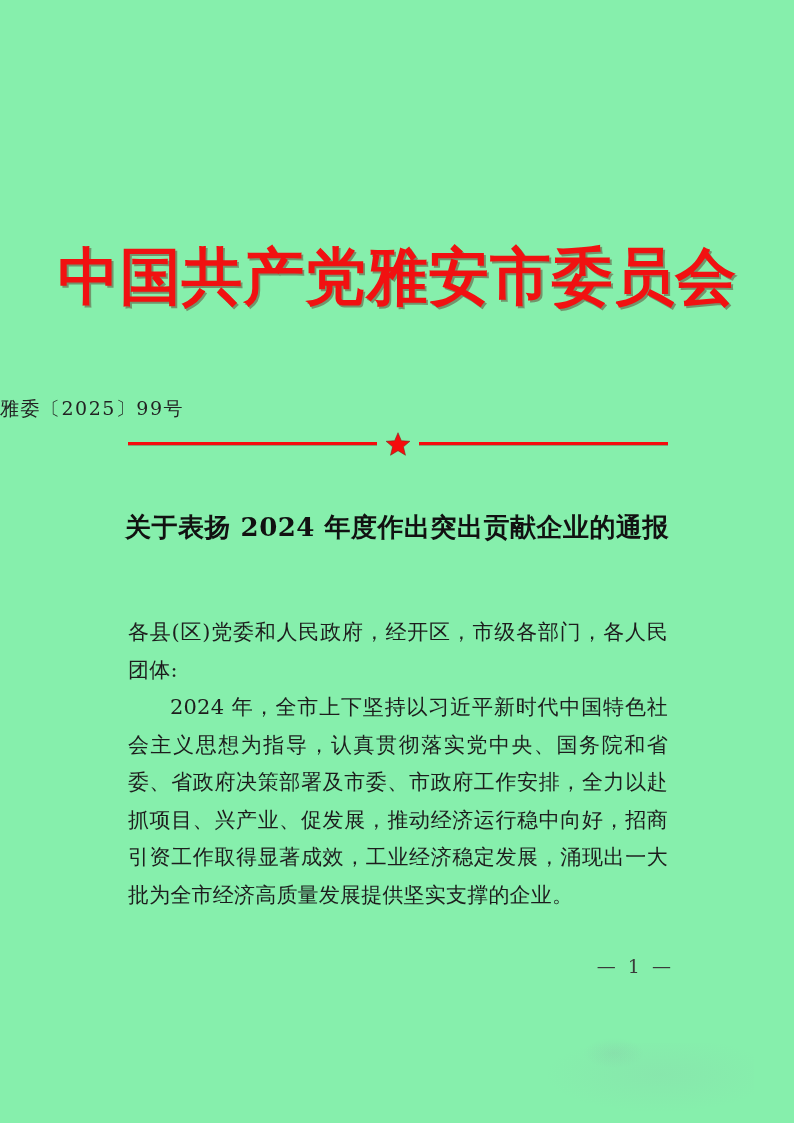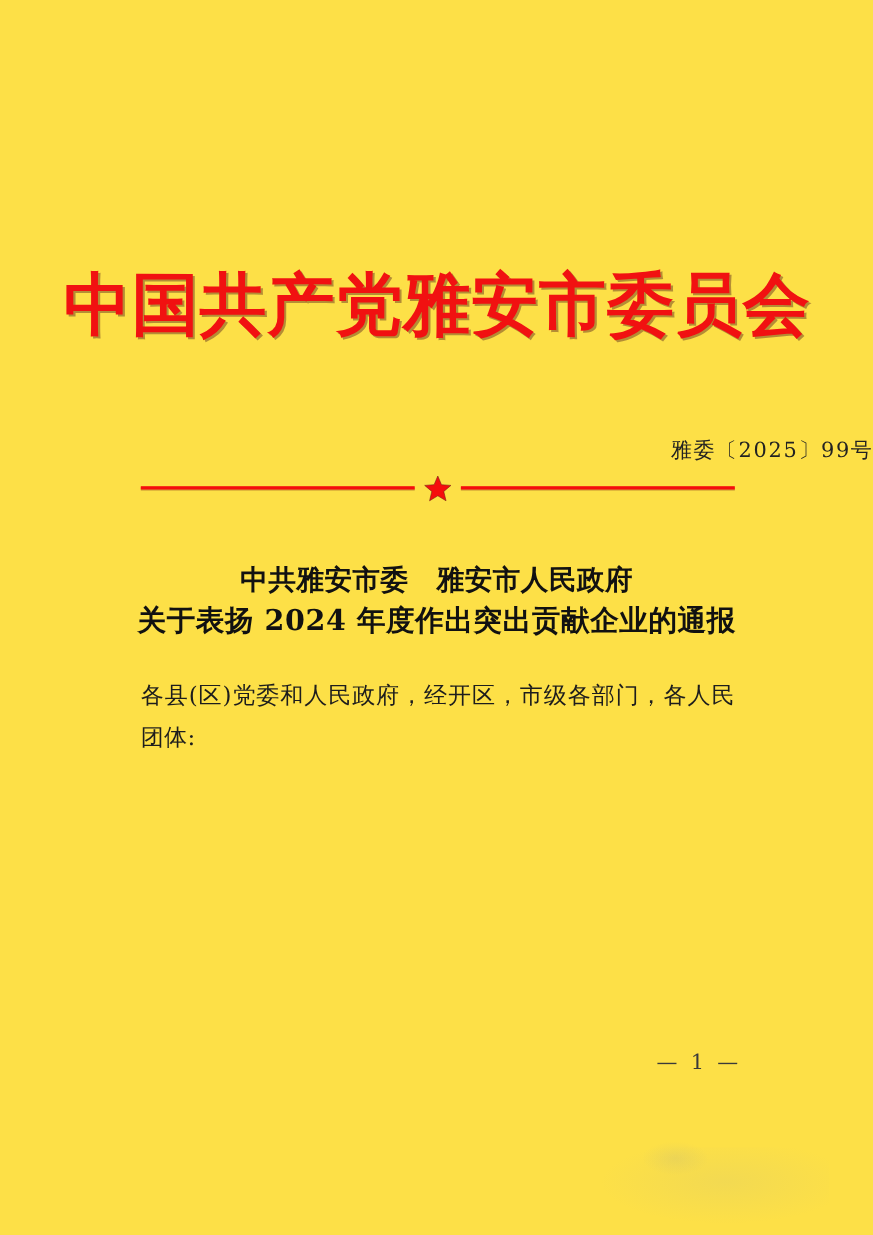--- a/index.html
+++ b/index.html
@@ -13,21 +13,21 @@
     position: relative;
     overflow: hidden;
     font-family: "DejaVu Serif", "Liberation Serif", serif;
     color: #1a1a1a;
     -webkit-font-smoothing: antialiased;
   }
 
   .page {
     position: absolute;
     inset: 0;
-    background: #fde047;
+    background: #86efac;
   }
 
   
   .masthead {
     position: absolute;
     left: 0;
     right: 0;
     top: 246px;
     text-align: center;
     line-height: 1;
@@ -43,21 +43,21 @@
     white-space: nowrap;
     transform: scaleX(0.98);
   }
 
   
   .docnum {
     position: absolute;
     left: 0;
     right: 0;
     top: 396px;
-    text-align: right;
+    text-align: left;
   }
   .docnum-text {
     font-family: "DejaVu Serif", "Liberation Serif", serif;
     font-size: 19px;
     color: #222222;
     letter-spacing: 1.5px;
   }
 
   
   .redrule {
@@ -178,26 +178,26 @@
     <span class="rule-seg"></span>
     <span class="rule-star">
       <svg width="26" height="26" viewBox="0 0 24 24" aria-hidden="true">
         <polygon points="12,1.6 15.1,8.9 23,9.5 17,14.6 18.9,22.4 12,18.2 5.1,22.4 7,14.6 1,9.5 8.9,8.9" fill="#f50d0d" stroke="#7a2018" stroke-width="0.5"></polygon>
       </svg>
     </span>
     <span class="rule-seg"></span>
   </div>
 
   <div class="titleblock">
-    <div class="title-line line1">中共雅安市委　雅安市人民政府</div>
     <div class="title-line line2">关于表扬 2024 年度作出突出贡献企业的通报</div>
   </div>
 
   <div class="body">
     <p class="para">各县(区)党委和人民政府，经开区，市级各部门，各人民团体:</p>
+    <p class="para indent">2024 年，全市上下坚持以习近平新时代中国特色社会主义思想为指导，认真贯彻落实党中央、国务院和省委、省政府决策部署及市委、市政府工作安排，全力以赴抓项目、兴产业、促发展，推动经济运行稳中向好，招商引资工作取得显著成效，工业经济稳定发展，涌现出一大批为全市经济高质量发展提供坚实支撑的企业。</p>
   </div>
 
   <div class="pagenum">— 1 —</div>
 
   <div class="scan-smudge"></div>
   <div class="scan-smudge2"></div>
 
 </div>
 
 </body></html>

